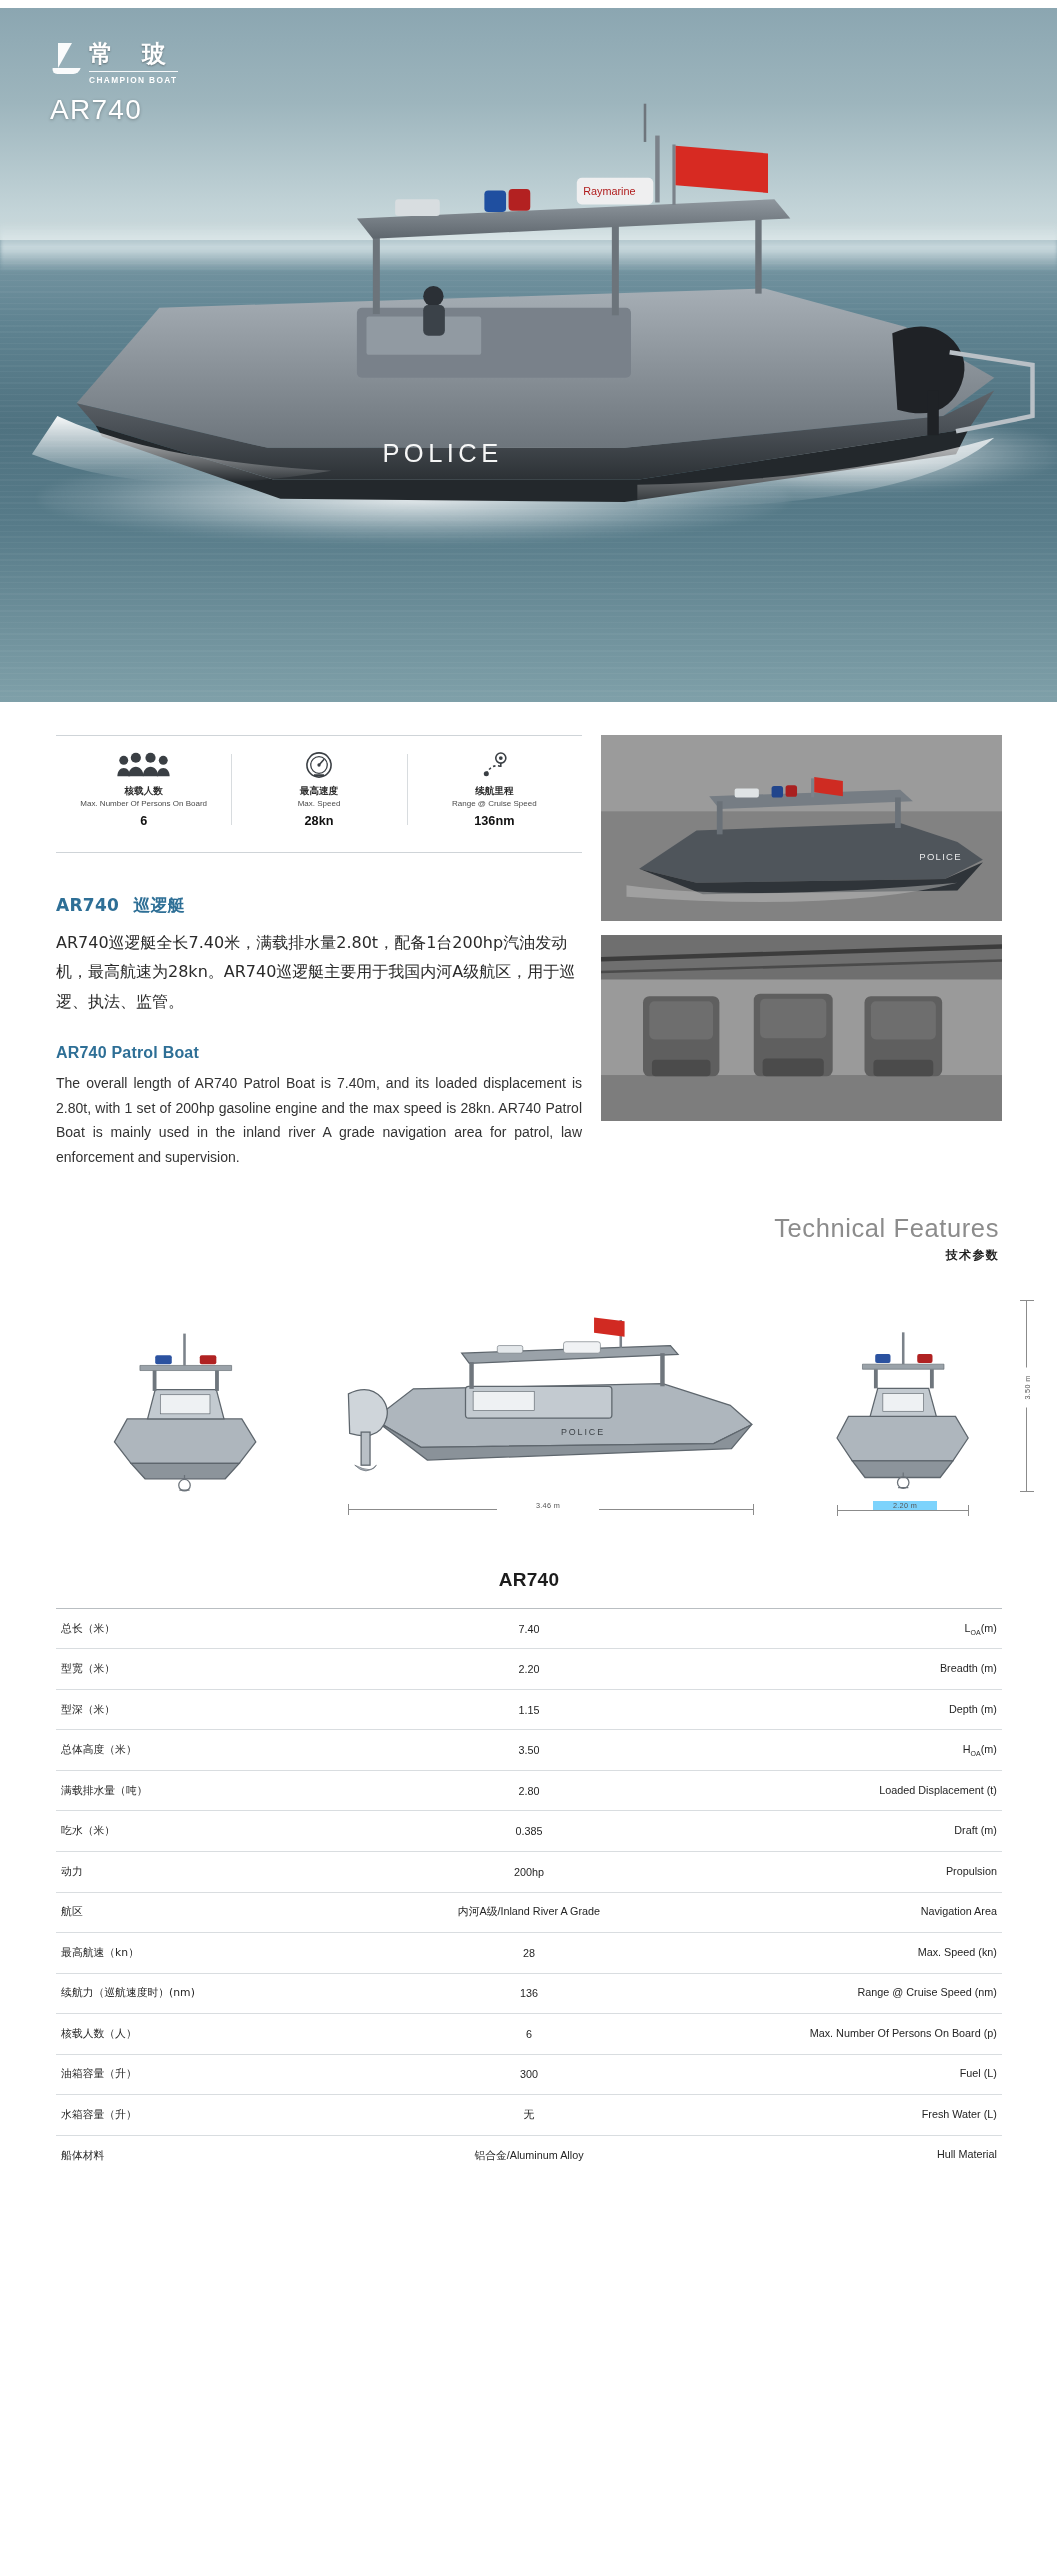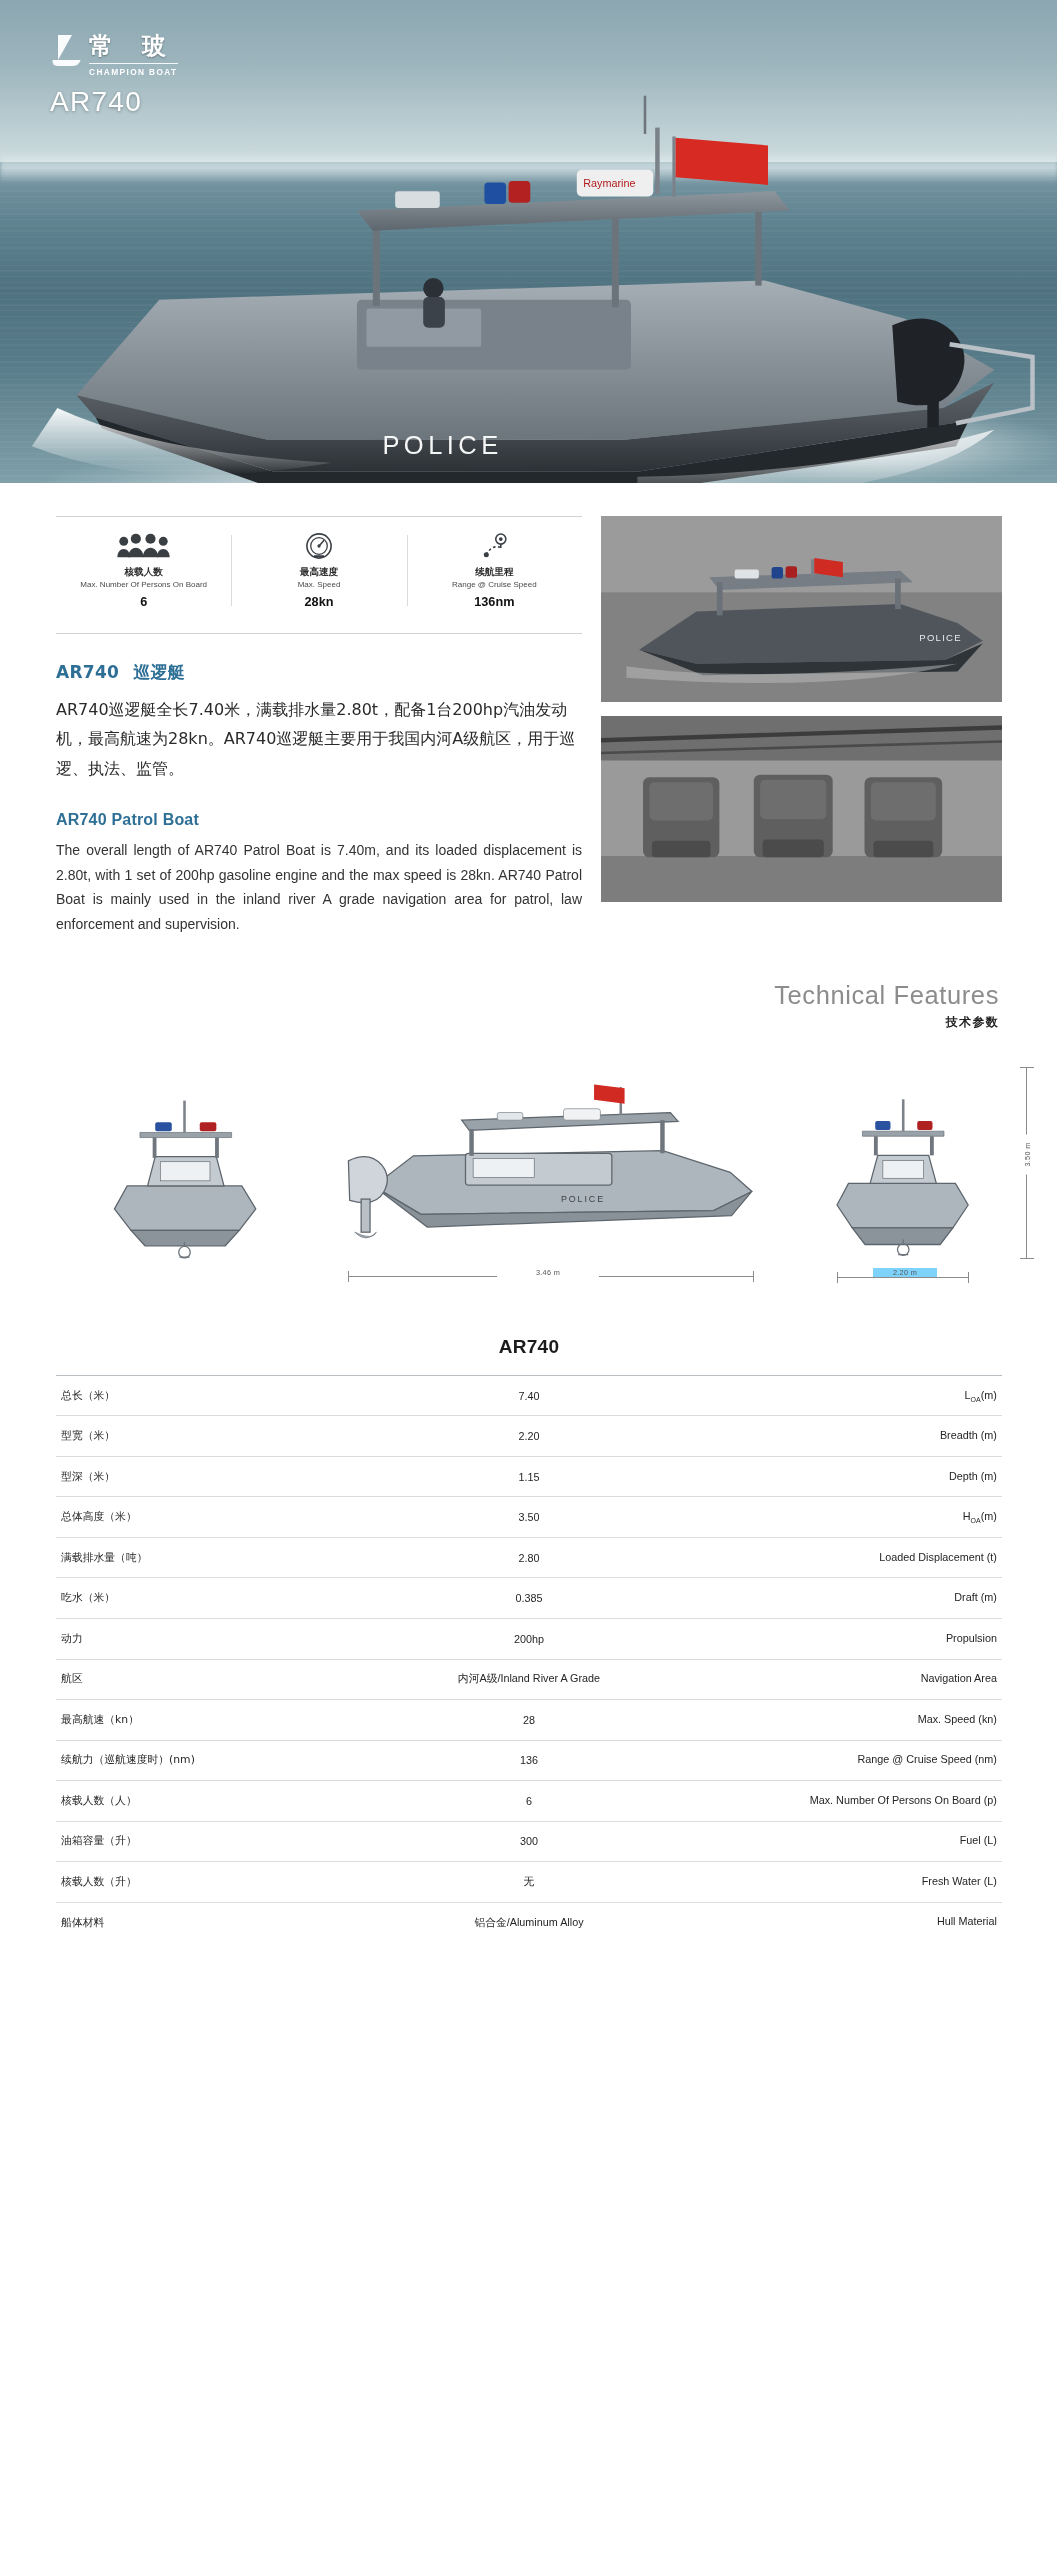--- a/index.html
+++ b/index.html
@@ -9,36 +9,37 @@
     background: #ffffff;
     color: #222;
     -webkit-font-smoothing: antialiased;
   }
   .page { width: 1058px; position: relative; overflow: hidden; }
 
   
   .hero {
     position: relative;
     width: 1058px;
-    height: 483px;
+    height: 694px;
     background:
       radial-gradient(ellipse 765px 268px at 56% 82%, rgba(255,255,255,0.55), rgba(255,255,255,0) 62%),
       linear-gradient(to bottom,
         #7f9aa6 0%,
         #8fa9b3 14%,
         #a8bec5 26%,
         #b9ccd1 33%,
         #93aeb8 36%,
         #6f8f9c 46%,
         #5d818f 58%,
         #52778６ 66%,
         #567b88 74%,
         #6a8d98 86%,
         #7d9ba5 100%);
     overflow: hidden;
+    margin-top: 8px;
   }
   .hero .sky {
     position: absolute; left: 0; top: 0; width: 100%; height: 34%;
     background: linear-gradient(to bottom, #8ba6b1 0%, #9db5bd 40%, #c3d4d8 86%, #cddbdd 100%);
   }
   .hero .sea {
     position: absolute; left: 0; top: 33.5%; width: 100%; height: 66.5%;
     background: linear-gradient(to bottom, #7b9aa6 0%, #5f8391 18%, #4f7280 40%, #577b89 62%, #6d8f9a 82%, #7fa0a9 100%);
   }
   .hero .sea:before {
@@ -114,21 +115,21 @@
   .icon-cell + .icon-cell:before {
     content:""; position:absolute; left:0; top:3.8px; bottom:3.8px; width:0.6px; background:#d8dcdf;
   }
   .icon-art { height: 29px; display:flex; align-items:center; justify-content:center; margin-bottom: 6.4px; }
   .ic-label-cn { font-family:"DejaVu Sans", sans-serif; font-size: 9.6px; color:#2b2b2b; font-weight:700; line-height:1.2; }
   .ic-label-en { font-size: 8px; color:#4a4a4a; margin-top: 1.9px; line-height:1.25; }
   .ic-value { font-size: 12.7px; font-weight: 700; color:#111; margin-top: 5.7px; }
 
   .title-cn {
     color: #2e6f96; font-family:"DejaVu Sans", sans-serif;
-    font-size: 17px; font-weight: 700; margin-top: 27px; letter-spacing: 0.3px;
+    font-size: 17px; font-weight: 700; margin-top: 41px; letter-spacing: 0.3px;
   }
   .title-cn .sp { display:inline-block; width: 14px; }
   .para-cn {
     font-family:"DejaVu Sans", sans-serif;
     font-size: 16px; line-height: 1.85; color: #2a2a2a; margin-top: 10.2px; max-width: 529px;
   }
   .title-en {
     color: #2e6f96; font-size: 16px; font-weight: 700; margin-top: 28px; letter-spacing: 0.2px;
   }
   .para-en {
@@ -525,21 +526,21 @@
         <td class="c-cn">核载人数（人）</td>
         <td class="c-val">6</td>
         <td class="c-en"><span>Max. Number Of Persons On Board (p)</span><sub></sub><span></span></td>
       </tr>
       <tr>
         <td class="c-cn">油箱容量（升）</td>
         <td class="c-val">300</td>
         <td class="c-en"><span>Fuel (L)</span><sub></sub><span></span></td>
       </tr>
       <tr>
-        <td class="c-cn">核载人数（升）</td>
+        <td class="c-cn">水箱容量（升）</td>
         <td class="c-val">无</td>
         <td class="c-en"><span>Fresh Water (L)</span><sub></sub><span></span></td>
       </tr>
       <tr>
         <td class="c-cn">船体材料</td>
         <td class="c-val">铝合金/Aluminum Alloy</td>
         <td class="c-en"><span>Hull Material</span><sub></sub><span></span></td>
       </tr>
     </tbody>
   </table>

